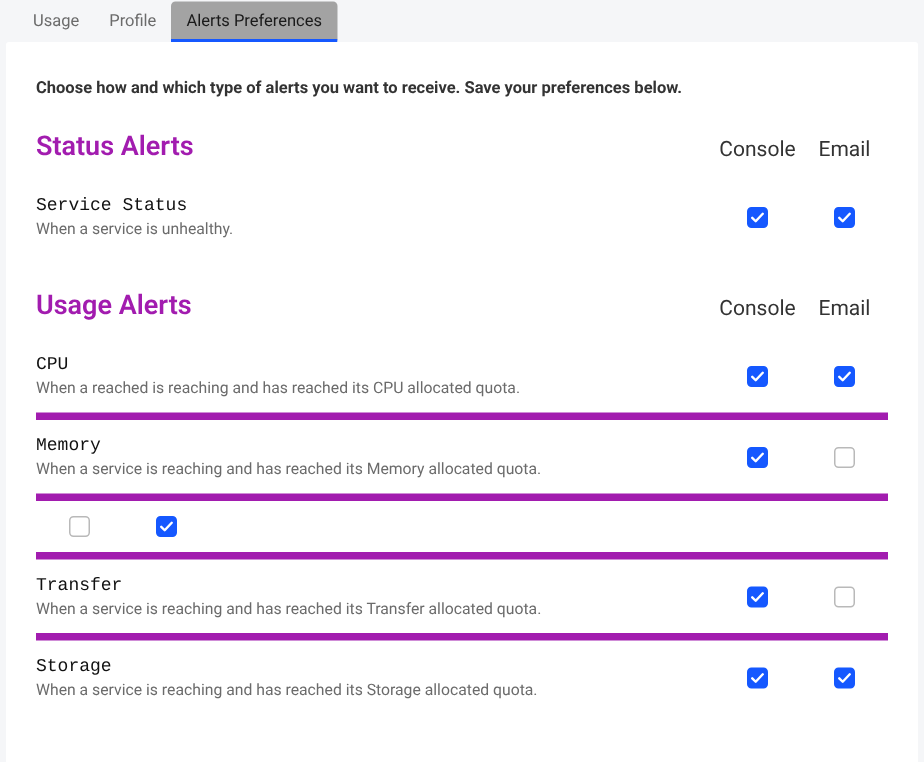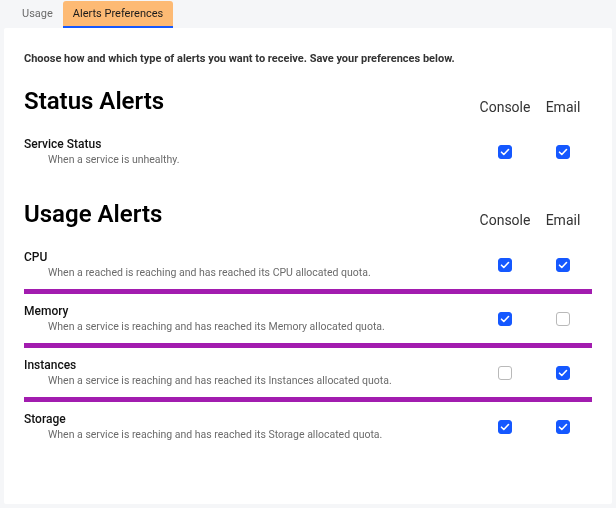--- a/index.html
+++ b/index.html
@@ -26,21 +26,21 @@
   .tab {
     padding: 6px 10px;
     font-size: 11px;
     color: #6b6b6b;
     cursor: pointer;
     border-bottom: 2px solid transparent;
     background: transparent;
   }
   .tab.active {
     color: #1a1a1a;
-    background: #fdba74;
+    background: #a3a3a3;
     border-bottom: 2px solid #1558ff;
     border-top-left-radius: 3px;
     border-top-right-radius: 3px;
   }
 
   
   .panel {
     background: #ffffff;
     margin: 0 4px 4px 4px;
     width: calc(616px - 8px);
@@ -57,24 +57,24 @@
   }
 
   .section { margin-bottom: 24px; }
 
   .section-header {
     display: flex;
     align-items: flex-end;
     padding-bottom: 12px;
   }
   .section-title {
-    font-size: 24px;
+    font-size: 18px;
     font-weight: 600;
     flex: 1;
-    color: #000000;
+    color: #a21caf;
   }
   .col-label {
     width: 58px;
     text-align: center;
     font-size: 14px;
     color: #333;
   }
 
   .alert-row {
     display: flex;
@@ -82,25 +82,25 @@
     padding: 10px 0 10px 0;
     border-bottom: 5px solid #a21caf;
   }
   .alert-row:last-child { border-bottom: none; }
   .alert-text { flex: 1; }
   .alert-title {
     font-size: 12px;
     font-weight: 500;
     color: #111;
     margin-bottom: 2px;
+    font-family: Liberation Mono, monospace;
   }
   .alert-desc {
     font-size: 10.5px;
     color: #6b6b6b;
-    margin-left: 24px;
   }
   .check-cell {
     width: 58px;
     display: flex;
     justify-content: center;
     align-items: center;
   }
 
   
   .checkbox {
@@ -120,20 +120,21 @@
     background: #1558ff;
     border: 1px solid #1558ff;
   }
   .checkbox.checked svg { display: block; }
 </style>
 </head>
 <body>
 
 <div class="tabs">
   <div class="tab">Usage</div>
+  <div class="tab">Profile</div>
   <div class="tab active">Alerts Preferences</div>
 </div>
 
 <div class="panel">
 
   <div class="intro">Choose how and which type of alerts you want to receive. Save your preferences below.</div>
 
   <div class="section">
     <div class="section-header">
       <div class="section-title">Status Alerts</div>
@@ -202,36 +203,48 @@
               <path d="M1.5 5.2 L3.8 7.5 L8.5 2.5" stroke="#fff" stroke-width="1.6" fill="none" stroke-linecap="round" stroke-linejoin="round"></path>
             </svg>
           </span>
         </div>
       <div class="check-cell">
           <span class="checkbox unchecked"></span>
         </div>
     </div>
 
     <div class="alert-row">
-      <div class="alert-text">
-        <div class="alert-title">Instances</div>
-        <div class="alert-desc">When a service is reaching and has reached its Instances allocated quota.</div>
-      </div>
       <div class="check-cell">
           <span class="checkbox unchecked"></span>
         </div>
       <div class="check-cell">
           <span class="checkbox checked">
             <svg width="10" height="10" viewBox="0 0 10 10">
               <path d="M1.5 5.2 L3.8 7.5 L8.5 2.5" stroke="#fff" stroke-width="1.6" fill="none" stroke-linecap="round" stroke-linejoin="round"></path>
             </svg>
           </span>
         </div>
     </div>
 
+    <div class="alert-row">
+      <div class="alert-text">
+        <div class="alert-title">Transfer</div>
+        <div class="alert-desc">When a service is reaching and has reached its Transfer allocated quota.</div>
+      </div>
+      <div class="check-cell">
+          <span class="checkbox checked">
+            <svg width="10" height="10" viewBox="0 0 10 10">
+              <path d="M1.5 5.2 L3.8 7.5 L8.5 2.5" stroke="#fff" stroke-width="1.6" fill="none" stroke-linecap="round" stroke-linejoin="round"></path>
+            </svg>
+          </span>
+        </div>
+      <div class="check-cell">
+          <span class="checkbox unchecked"></span>
+        </div>
+    </div>
 
     <div class="alert-row">
       <div class="alert-text">
         <div class="alert-title">Storage</div>
         <div class="alert-desc">When a service is reaching and has reached its Storage allocated quota.</div>
       </div>
       <div class="check-cell">
           <span class="checkbox checked">
             <svg width="10" height="10" viewBox="0 0 10 10">
               <path d="M1.5 5.2 L3.8 7.5 L8.5 2.5" stroke="#fff" stroke-width="1.6" fill="none" stroke-linecap="round" stroke-linejoin="round"></path>

